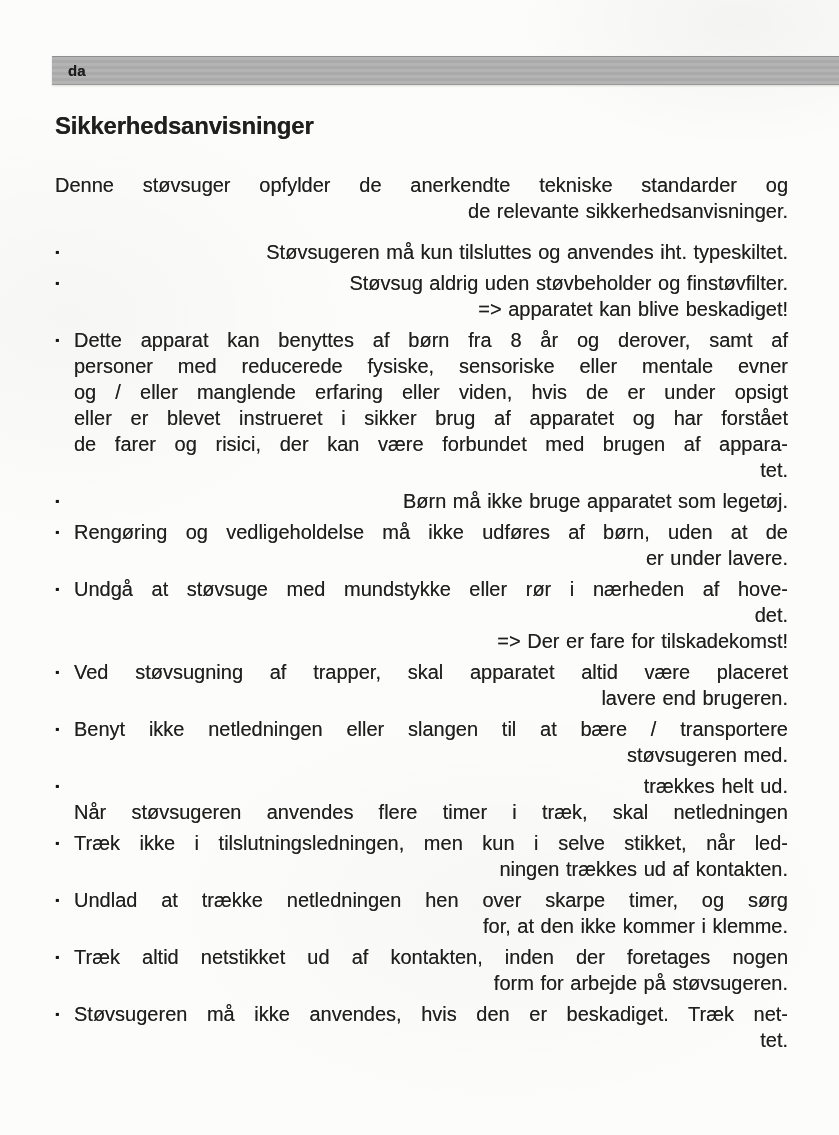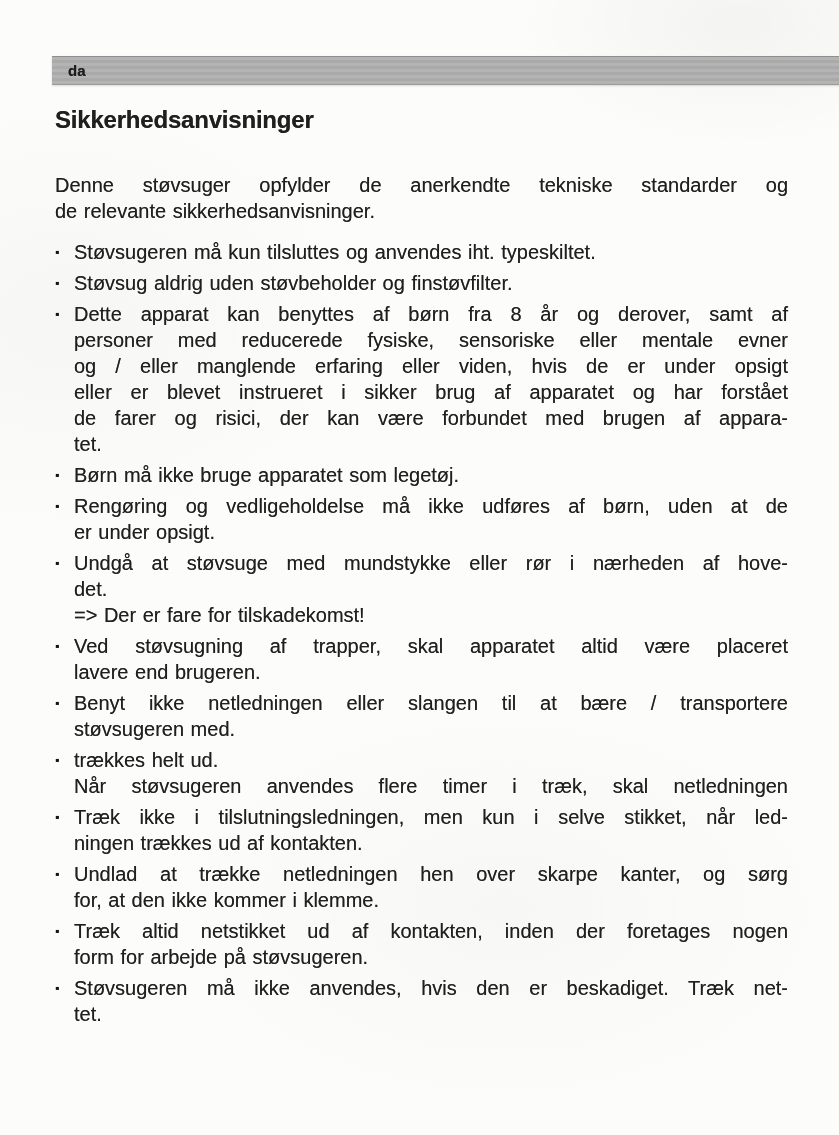--- a/index.html
+++ b/index.html
@@ -39,37 +39,37 @@
   .lang-label {
     margin-left: 16px;
     font-size: 15px;
     font-weight: bold;
     color: #1d1d1d;
     text-shadow: 0 0 0.5px rgba(30,30,30,0.7);
   }
 
   .title {
     position: absolute;
-    left: 55px; top: 106px;
+    left: 55px; top: 112px;
     font-size: 24px;
     font-weight: bold;
     letter-spacing: -0.2px;
     text-shadow: 0 0 0.6px rgba(25,25,25,0.75);
   }
 
   .content {
     position: absolute;
     left: 55px; top: 172px;
     width: 733px;
     font-size: 20px;
     line-height: 26px;
     word-spacing: 1px;
     text-shadow: 0 0 0.5px rgba(40,40,40,0.65);
   }
-  .line { text-align: left; }
+  .line { text-align: right; }
   .line.j { text-align: justify; text-align-last: justify; }
 
   .intro { margin-bottom: 15px; }
 
   ul.bullets { list-style: none; }
   ul.bullets li { display: flex; margin-top: 5px; }
   ul.bullets .marker {
     flex: 0 0 19px;
     width: 19px;
     font-size: 12px;
@@ -99,20 +99,21 @@
         <li>
           <span class="marker">▪</span>
           <div class="btext">
             <div class="line">Støvsugeren må kun tilsluttes og anvendes iht. typeskiltet.</div>
           </div>
         </li>
         <li>
           <span class="marker">▪</span>
           <div class="btext">
             <div class="line">Støvsug aldrig uden støvbeholder og finstøvfilter.</div>
+            <div class="line">=&gt; apparatet kan blive beskadiget!</div>
           </div>
         </li>
         <li>
           <span class="marker">▪</span>
           <div class="btext">
             <div class="line j">Dette apparat kan benyttes af børn fra 8 år og derover, samt af</div>
             <div class="line j">personer med reducerede fysiske, sensoriske eller mentale evner</div>
             <div class="line j">og / eller manglende erfaring eller viden, hvis de er under opsigt</div>
             <div class="line j">eller er blevet instrueret i sikker brug af apparatet og har forstået</div>
             <div class="line j">de farer og risici, der kan være forbundet med brugen af appara-</div>
@@ -122,21 +123,21 @@
         <li>
           <span class="marker">▪</span>
           <div class="btext">
             <div class="line">Børn må ikke bruge apparatet som legetøj.</div>
           </div>
         </li>
         <li>
           <span class="marker">▪</span>
           <div class="btext">
             <div class="line j">Rengøring og vedligeholdelse må ikke udføres af børn, uden at de</div>
-            <div class="line">er under opsigt.</div>
+            <div class="line">er under lavere.</div>
           </div>
         </li>
         <li>
           <span class="marker">▪</span>
           <div class="btext">
             <div class="line j">Undgå at støvsuge med mundstykke eller rør i nærheden af hove-</div>
             <div class="line">det.</div>
             <div class="line">=&gt; Der er fare for tilskadekomst!</div>
           </div>
         </li>
@@ -164,21 +165,21 @@
         <li>
           <span class="marker">▪</span>
           <div class="btext">
             <div class="line j">Træk ikke i tilslutningsledningen, men kun i selve stikket, når led-</div>
             <div class="line">ningen trækkes ud af kontakten.</div>
           </div>
         </li>
         <li>
           <span class="marker">▪</span>
           <div class="btext">
-            <div class="line j">Undlad at trække netledningen hen over skarpe kanter, og sørg</div>
+            <div class="line j">Undlad at trække netledningen hen over skarpe timer, og sørg</div>
             <div class="line">for, at den ikke kommer i klemme.</div>
           </div>
         </li>
         <li>
           <span class="marker">▪</span>
           <div class="btext">
             <div class="line j">Træk altid netstikket ud af kontakten, inden der foretages nogen</div>
             <div class="line">form for arbejde på støvsugeren.</div>
           </div>
         </li>

